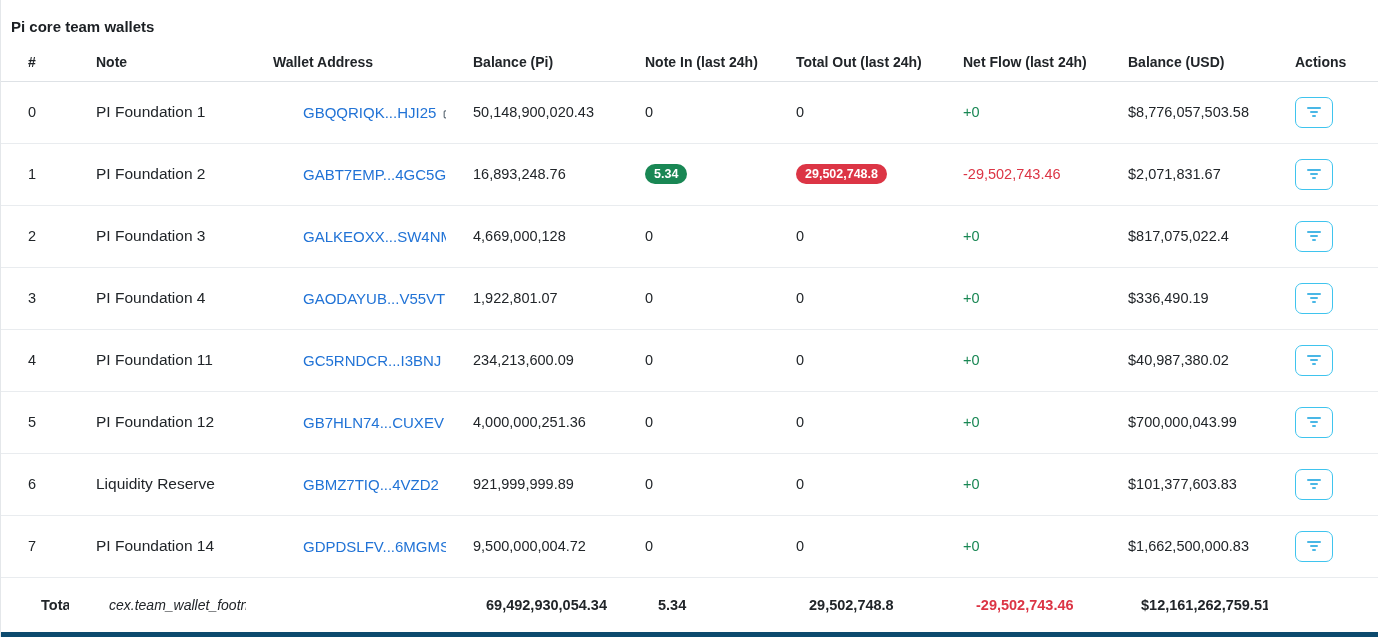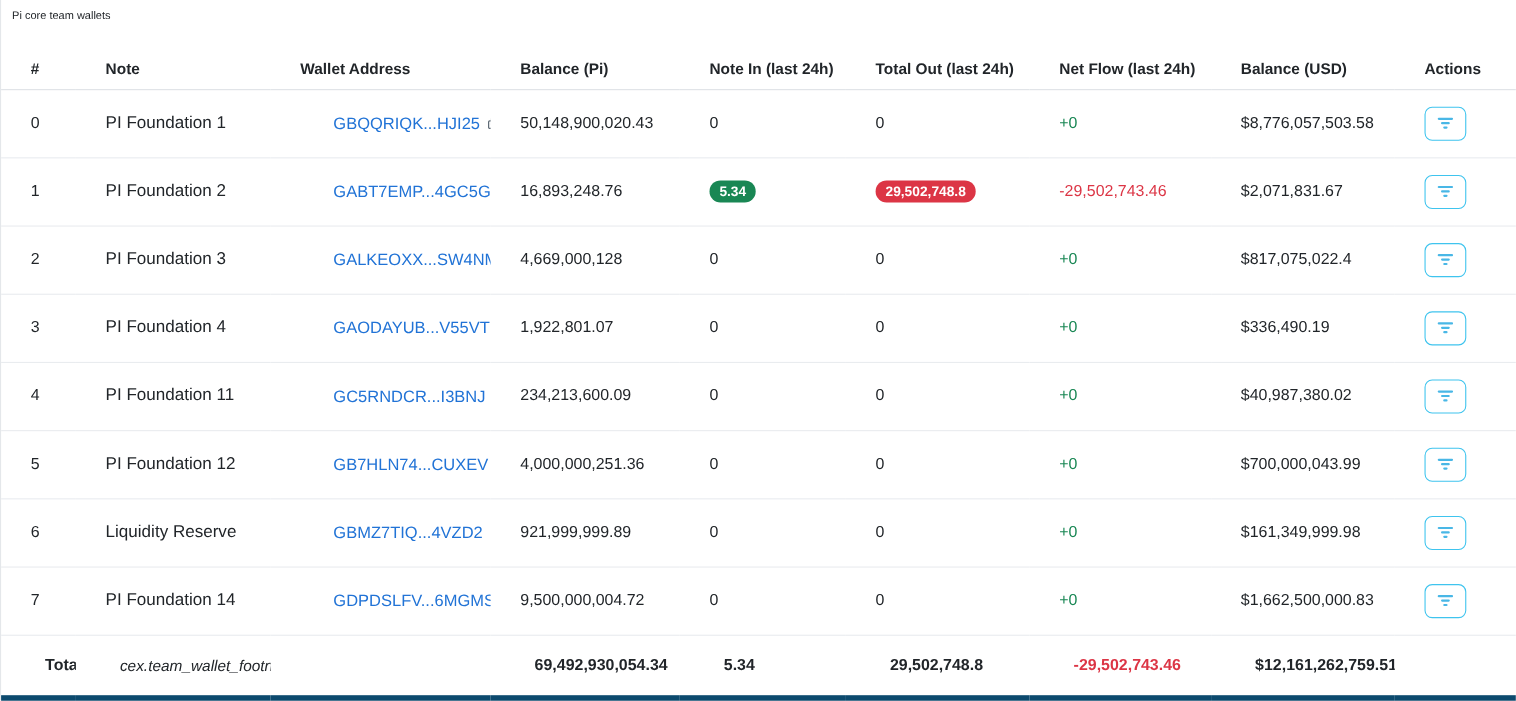--- a/index.html
+++ b/index.html
@@ -10,23 +10,23 @@
     font-family: "Liberation Sans", sans-serif;
     color: #212529;
     overflow: hidden;
   }
   .container {
     width: 1378px; height: 637px;
     border-left: 1px solid #e4e7ea;
   }
   .title {
     height: 44px;
-    padding: 9px 0 0 10px;
-    font-size: 10px;
-    font-weight: 400;
+    padding: 18px 0 0 10px;
+    font-size: 15px;
+    font-weight: 700;
     color: #1b1f23;
   }
   table {
     width: 1378px;
     border-collapse: collapse;
     table-layout: fixed;
   }
   th {
     height: 37px;
     font-size: 14px;
@@ -255,21 +255,21 @@
     <td>6</td>
     <td class="note">Liquidity Reserve</td>
     <td><a class="wlink">GBMZ7TIQ...4VZD2</a><span class="copy"><svg width="14" height="14" viewBox="0 0 16 16">
                 <rect x="5.5" y="2.5" width="8" height="8" rx="1.2" fill="none" stroke="#5f6b76" stroke-width="1.3"></rect>
                 <rect x="2.5" y="5.5" width="8" height="8" rx="1.2" fill="#ffffff" stroke="#5f6b76" stroke-width="1.3"></rect>
               </svg></span></td>
     <td>921,999,999.89</td>
     <td><span>0</span></td>
     <td><span>0</span></td>
     <td class="pos">+0</td>
-    <td>$161,349,999.98</td>
+    <td>$101,377,603.83</td>
     <td><button class="act-btn">
               <svg width="18" height="14" viewBox="0 0 18 14" fill="none" stroke="#49b7e6" stroke-width="2" stroke-linecap="round">
                 <line x1="3" y1="3" x2="15" y2="3"></line>
                 <line x1="6" y1="7" x2="12" y2="7"></line>
                 <line x1="8" y1="11" x2="10" y2="11"></line>
               </svg>
             </button></td>
   </tr>
         <tr>
     <td>7</td>

